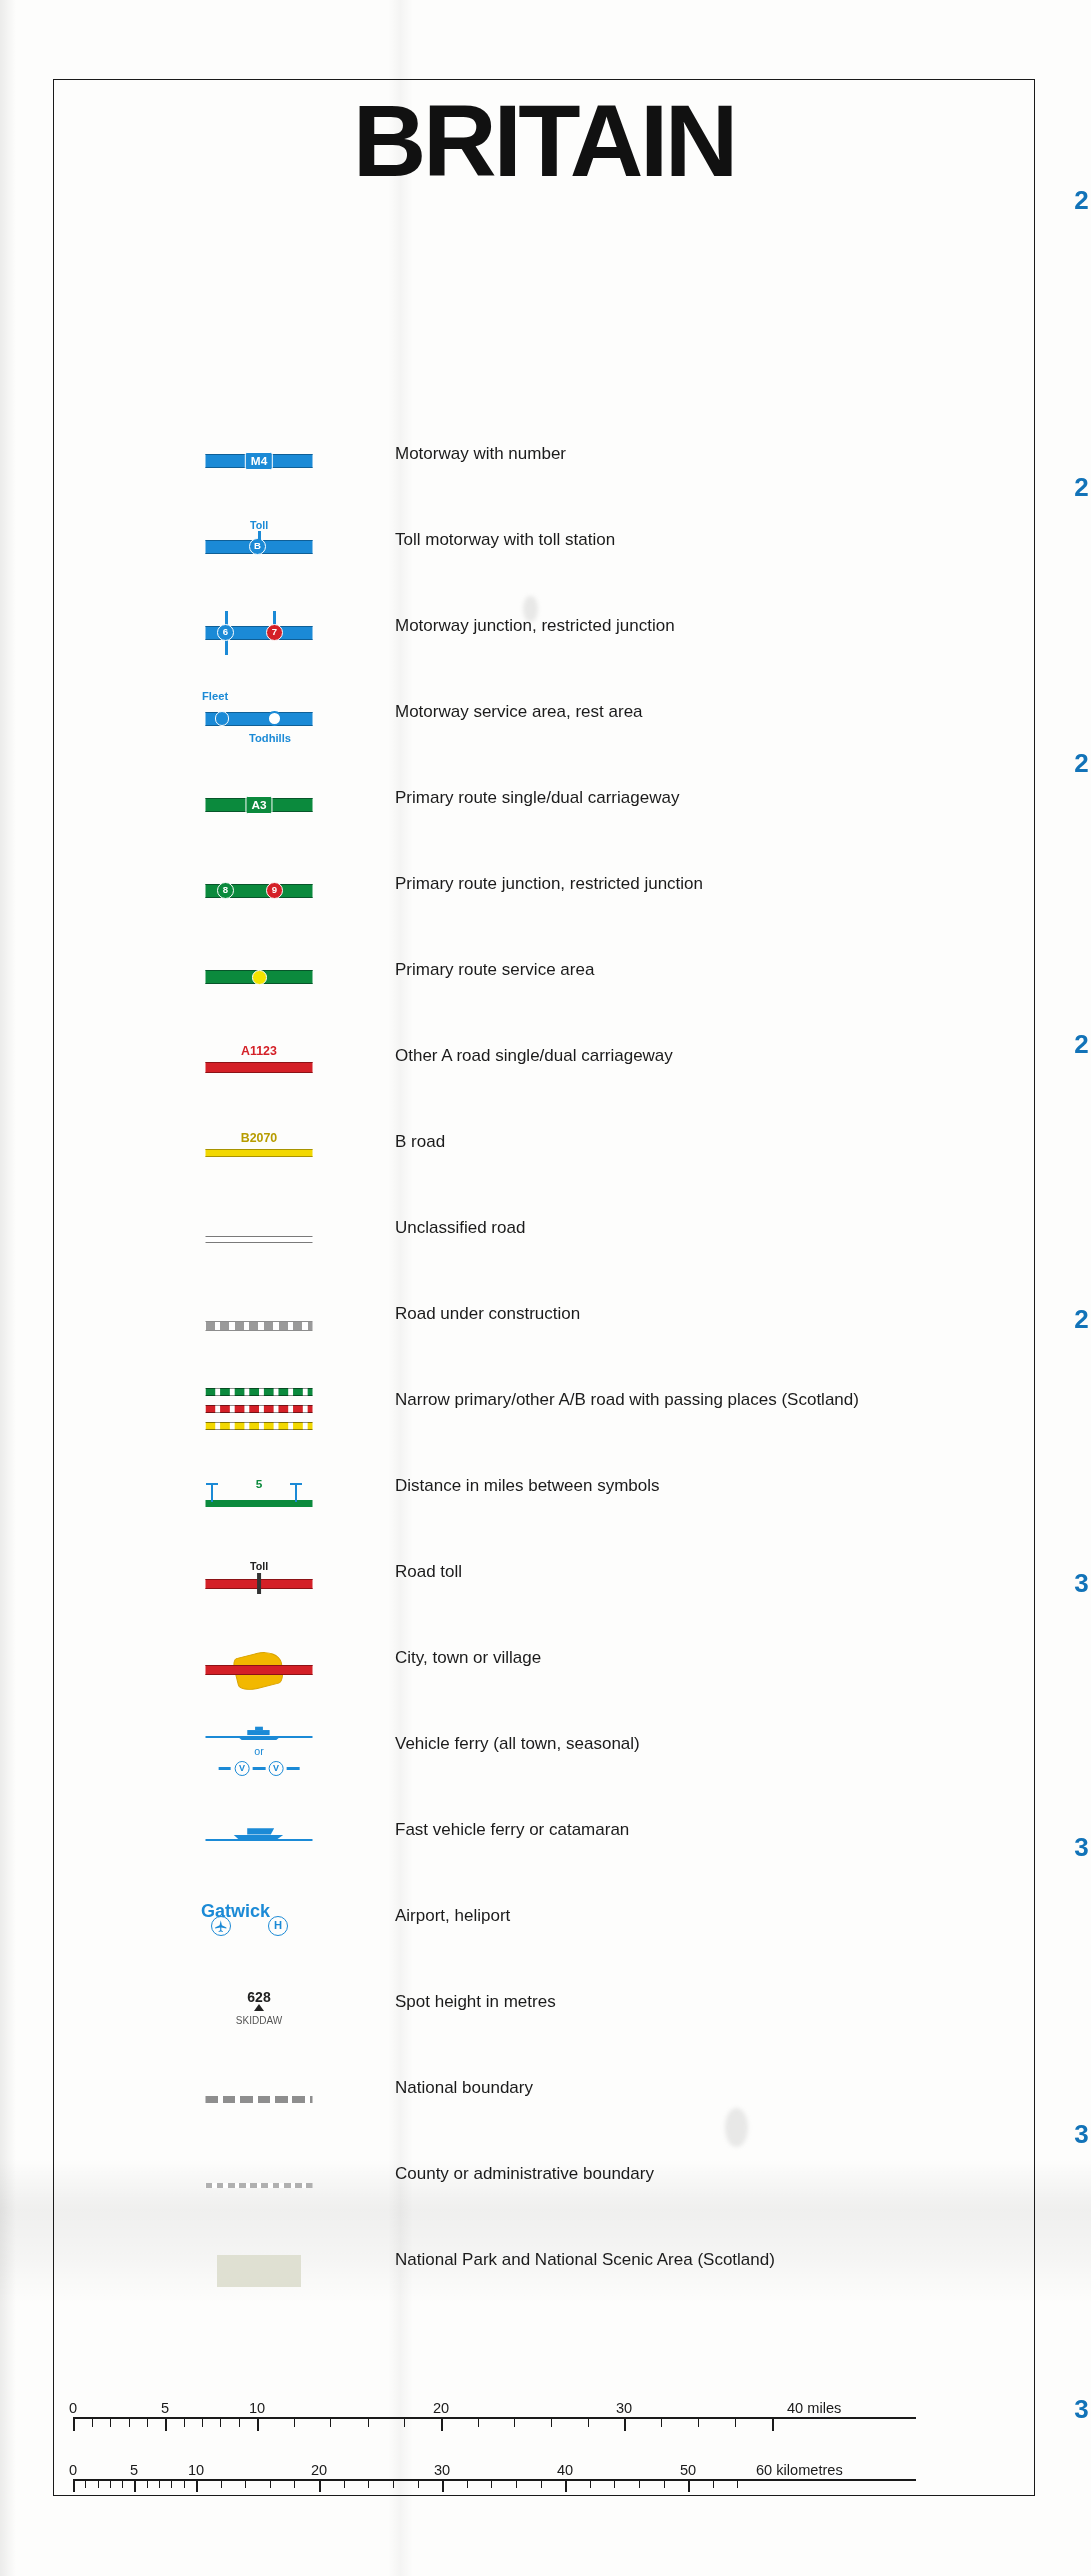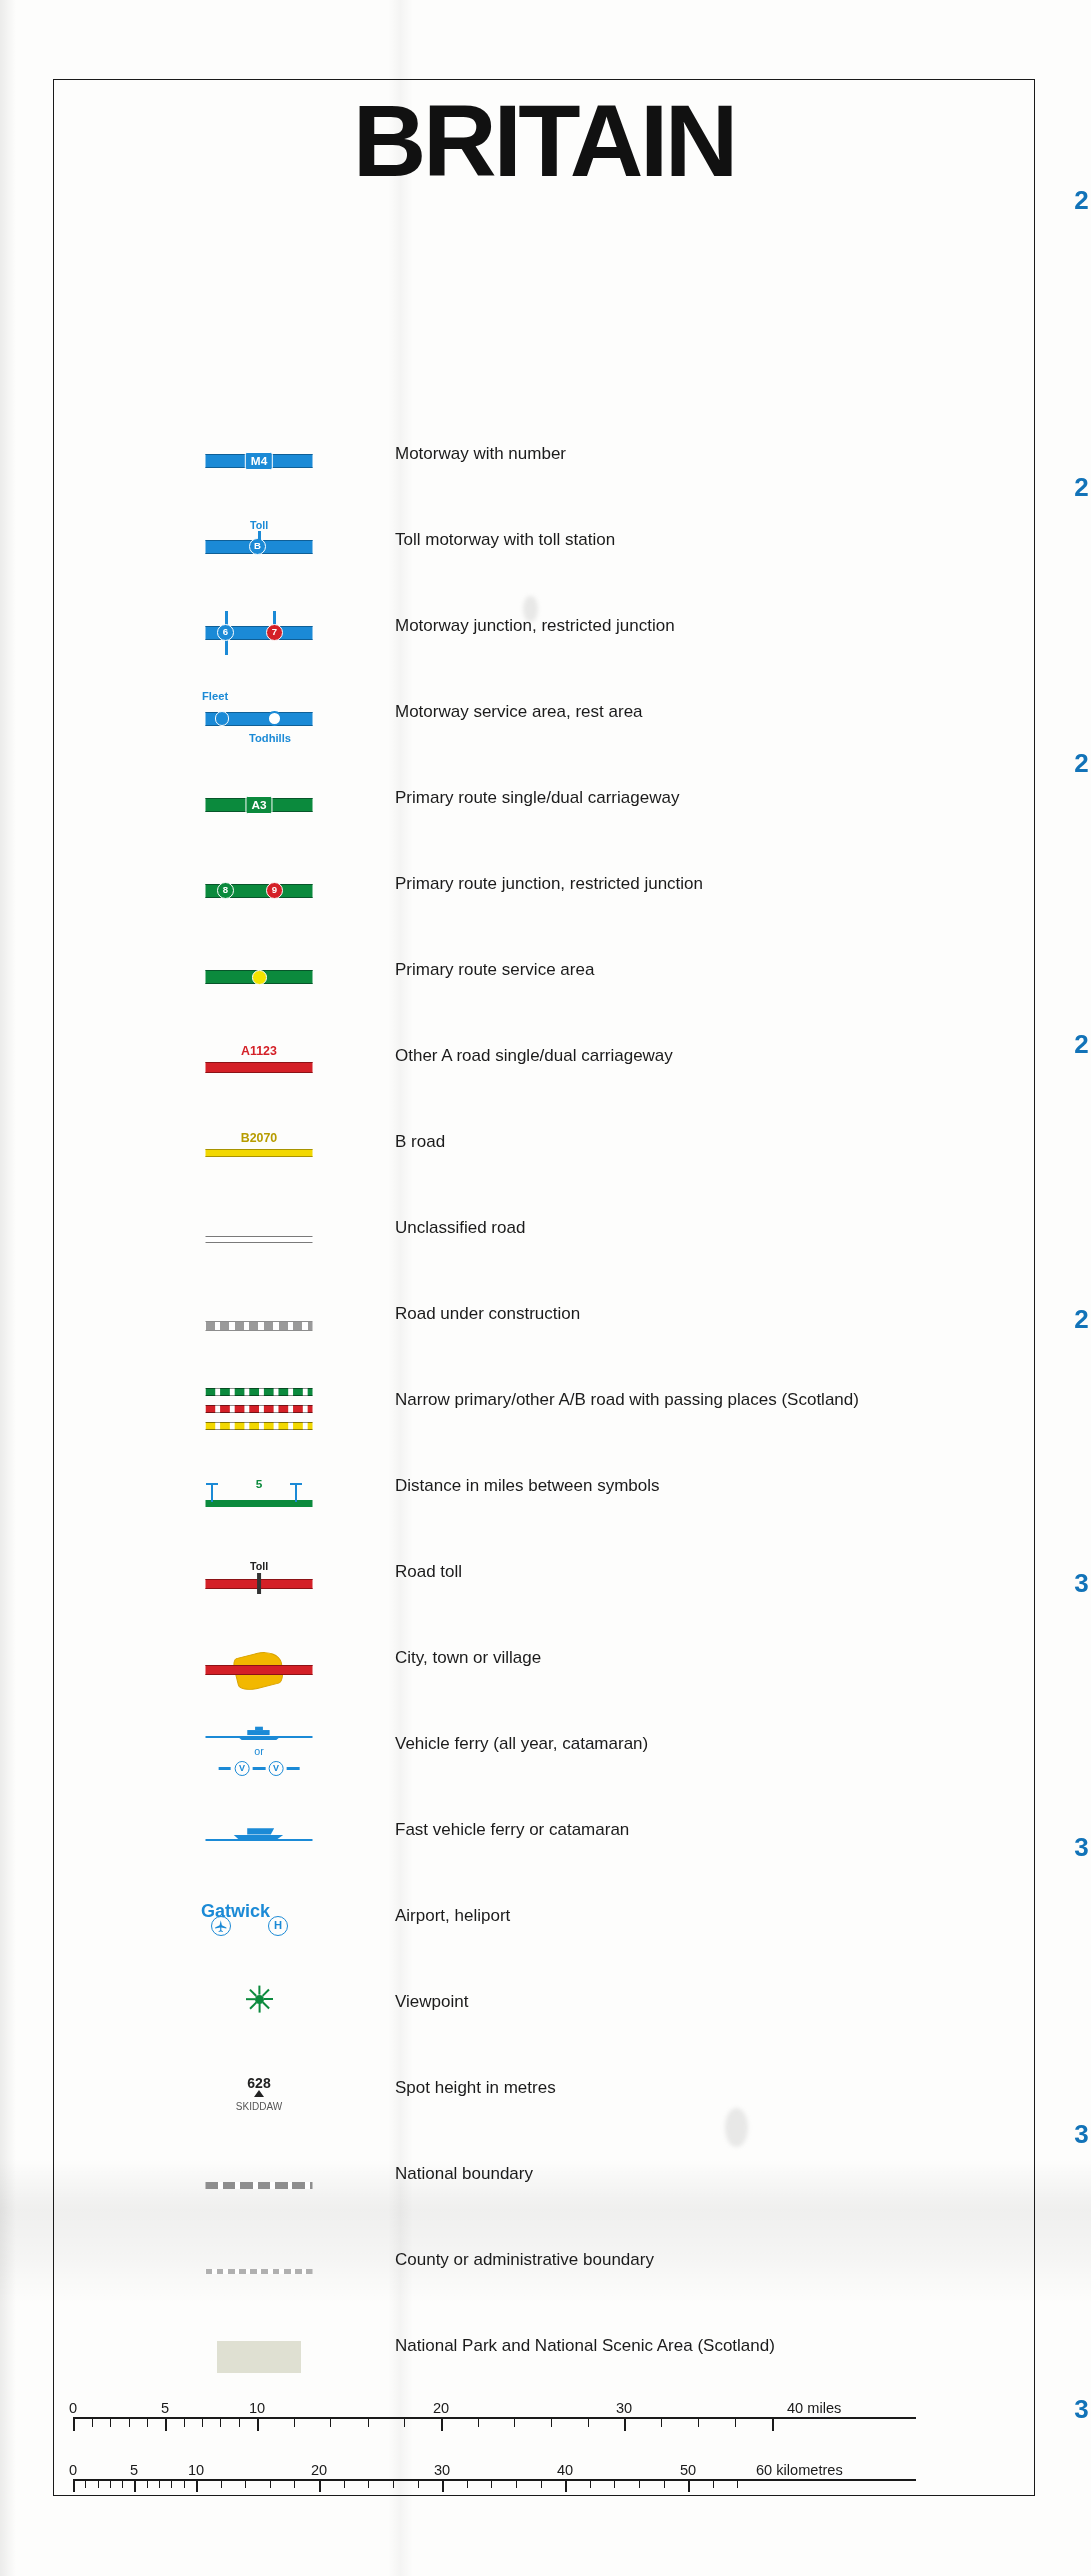--- a/index.html
+++ b/index.html
@@ -770,21 +770,21 @@
         </div>
         <div class="ferry-or">or</div>
         <div class="seasonal-row">
           <span class="dash-seg"></span>
           <span class="v-circle">V</span>
           <span class="dash-seg"></span>
           <span class="v-circle">V</span>
           <span class="dash-seg"></span>
         </div>
       </div>
-      <div class="label">Vehicle ferry (all year, catamaran)</div>
+      <div class="label">Vehicle ferry (all town, seasonal)</div>
     </div>
 
     <div class="legend-row">
       <div class="sym">
         <div class="bar fast-line"></div>
         <div style="position:absolute;left:50%;transform:translateX(-50%);top:33px;">
           <svg width="53" height="14.6" viewBox="0 0 94 26">
             <path d="M2 18 L90 18 L80 25 L10 25 Z" fill="#1b8ad6"></path>
             <path d="M26 6 L74 6 L68 17 L26 17 Z" fill="#1b8ad6"></path>
           </svg>
@@ -799,36 +799,20 @@
         <div class="circ-icon" style="left:28px;top:38px;">
           <svg width="13.5" height="13.5" viewBox="0 0 24 24" style="margin-top:1.7px;">
             <path d="M12 2 L14 11 L22 15 L22 17 L13 15 L13 20 L16 22 L16 23 L12 22 L8 23 L8 22 L11 20 L11 15 L2 17 L2 15 L10 11 Z" fill="#1b8ad6"></path>
           </svg>
         </div>
         <div class="circ-icon" style="left:85px;top:38px;">H</div>
       </div>
       <div class="label">Airport, heliport</div>
     </div>
 
-    <div class="legend-row">
-      <div class="sym">
-        <div class="viewpoint">
-          <div class="vp-core"></div>
-          <div class="vp-ray" style="transform:rotate(0deg) translateX(9px);"></div>
-          <div class="vp-ray" style="transform:rotate(45deg) translateX(9px);"></div>
-          <div class="vp-ray" style="transform:rotate(90deg) translateX(9px);"></div>
-          <div class="vp-ray" style="transform:rotate(135deg) translateX(9px);"></div>
-          <div class="vp-ray" style="transform:rotate(180deg) translateX(9px);"></div>
-          <div class="vp-ray" style="transform:rotate(225deg) translateX(9px);"></div>
-          <div class="vp-ray" style="transform:rotate(270deg) translateX(9px);"></div>
-          <div class="vp-ray" style="transform:rotate(315deg) translateX(9px);"></div>
-        </div>
-      </div>
-      <div class="label">Viewpoint</div>
-    </div>
 
     <div class="legend-row">
       <div class="sym">
         <div class="spot-num">628</div>
         <div class="spot-tri"></div>
         <div class="spot-name">SKIDDAW</div>
       </div>
       <div class="label">Spot height in metres</div>
     </div>
 

